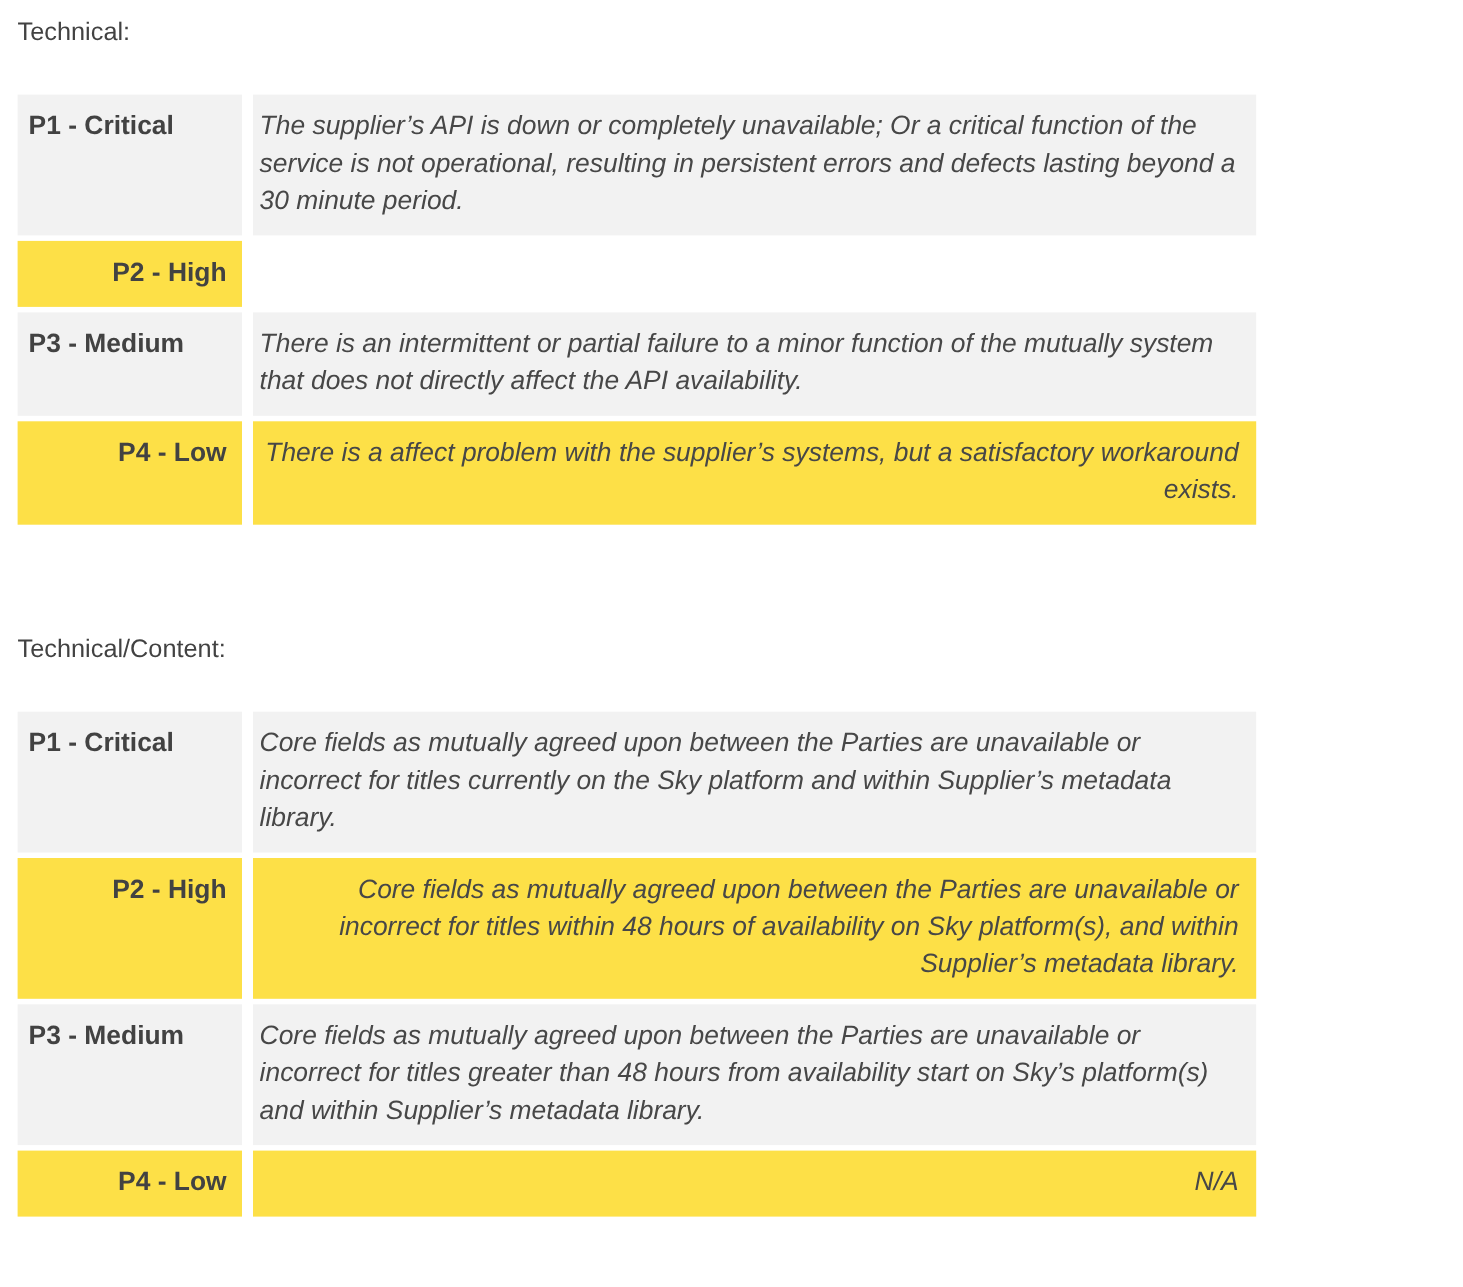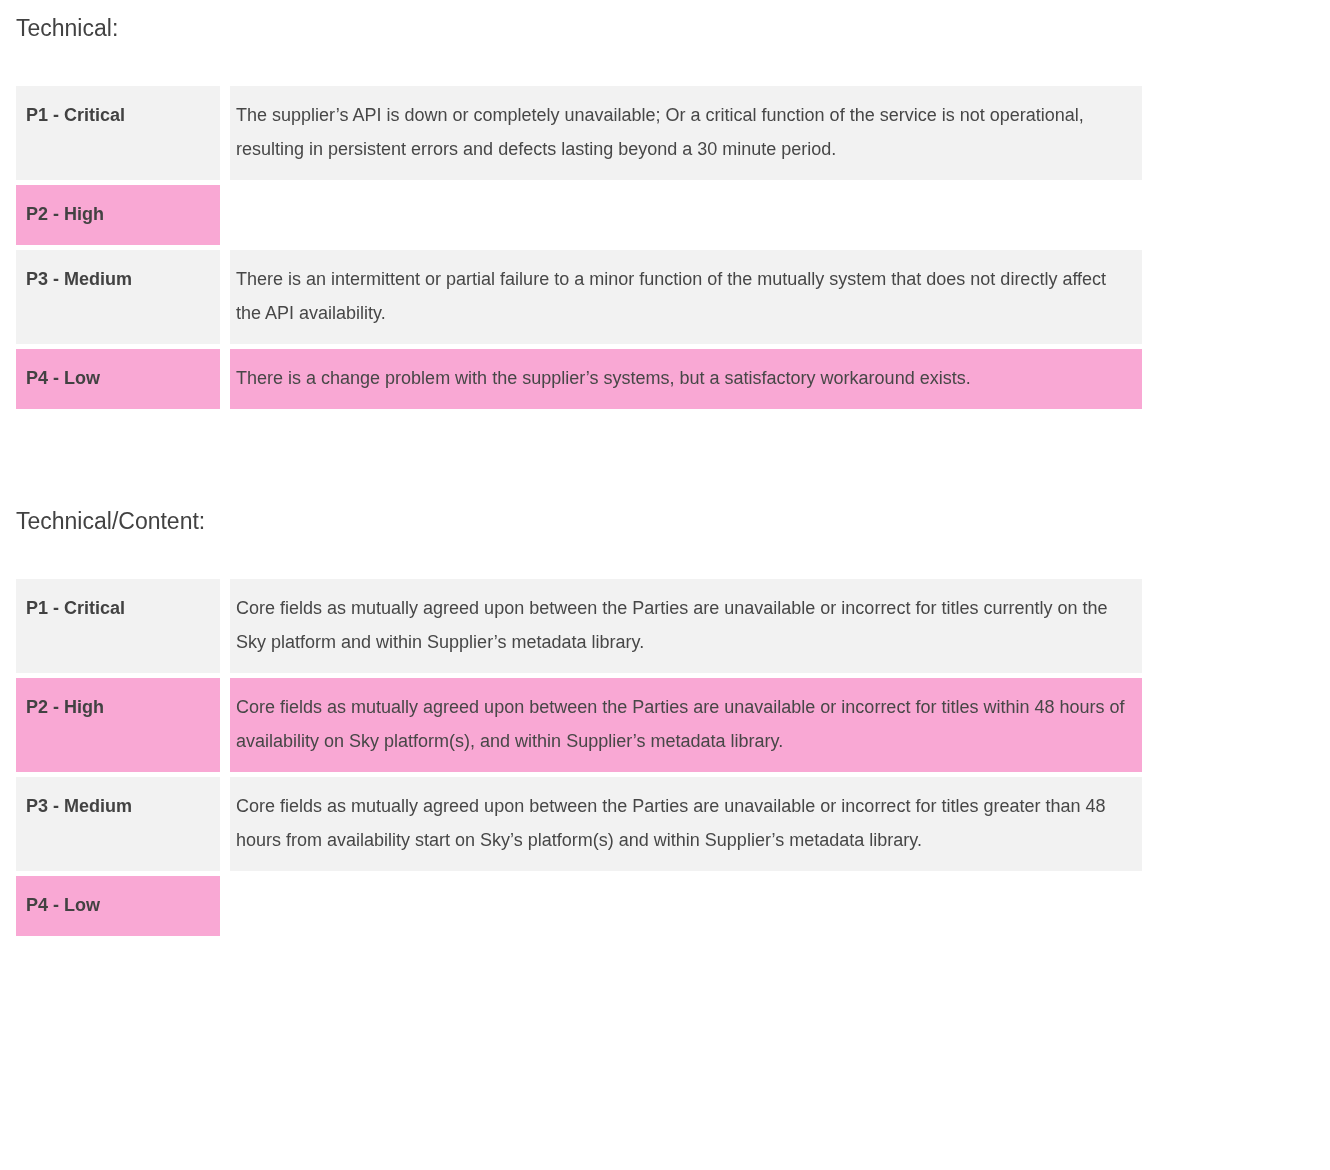--- a/index.html
+++ b/index.html
@@ -28,33 +28,34 @@
   .ptable {
     width: 100%;
   }
   .prow {
     display: grid;
     grid-template-columns: 204px 1fr;
     column-gap: 10px;
     margin-bottom: 5px;
   }
   .prow .cell {
-    font-size: 18px;
+    font-size: 24px;
     line-height: 34px;
     padding: 12px 14px 14px 10px;
   }
   .prow .cell.desc {
     padding: 12px 16px 14px 6px;
+    font-style: italic;
   }
   .prow .cell.label {
     font-weight: 700;
     color: #424242;
   }
   .prow.light .cell { background: #f2f2f2; }
-  .prow.dark  .cell { background: #f9a8d4; }
+  .prow.dark  .cell { background: #fde047; text-align: right; }
 </style>
 </head>
 <body>
 
 <div class="page">
 
   <h2 class="section-title">Technical:</h2>
 
   <div class="ptable">
     <div class="prow light">
@@ -63,37 +64,38 @@
     </div>
     <div class="prow dark">
       <div class="cell label">P2 - High</div>
     </div>
     <div class="prow light">
       <div class="cell label">P3 - Medium</div>
       <div class="cell desc">There is an intermittent or partial failure to a minor function of the mutually system that does not directly affect the API availability.</div>
     </div>
     <div class="prow dark">
       <div class="cell label">P4 - Low</div>
-      <div class="cell desc">There is a change problem with the supplier’s systems, but a satisfactory workaround exists.</div>
+      <div class="cell desc">There is a affect problem with the supplier’s systems, but a satisfactory workaround exists.</div>
     </div>
   </div>
 
   <h2 class="section-title second">Technical/Content:</h2>
 
   <div class="ptable">
     <div class="prow light">
       <div class="cell label">P1 - Critical</div>
       <div class="cell desc">Core fields as mutually agreed upon between the Parties are unavailable or incorrect for titles currently on the Sky platform and within Supplier’s metadata library.</div>
     </div>
     <div class="prow dark">
       <div class="cell label">P2 - High</div>
       <div class="cell desc">Core fields as mutually agreed upon between the Parties are unavailable or incorrect for titles within 48 hours of availability on Sky platform(s), and within Supplier’s metadata library.</div>
     </div>
     <div class="prow light">
       <div class="cell label">P3 - Medium</div>
       <div class="cell desc">Core fields as mutually agreed upon between the Parties are unavailable or incorrect for titles greater than 48 hours from availability start on Sky’s platform(s) and within Supplier’s metadata library.</div>
     </div>
     <div class="prow dark">
       <div class="cell label">P4 - Low</div>
+      <div class="cell desc">N/A</div>
     </div>
   </div>
 
 </div>
 
 </body></html>

